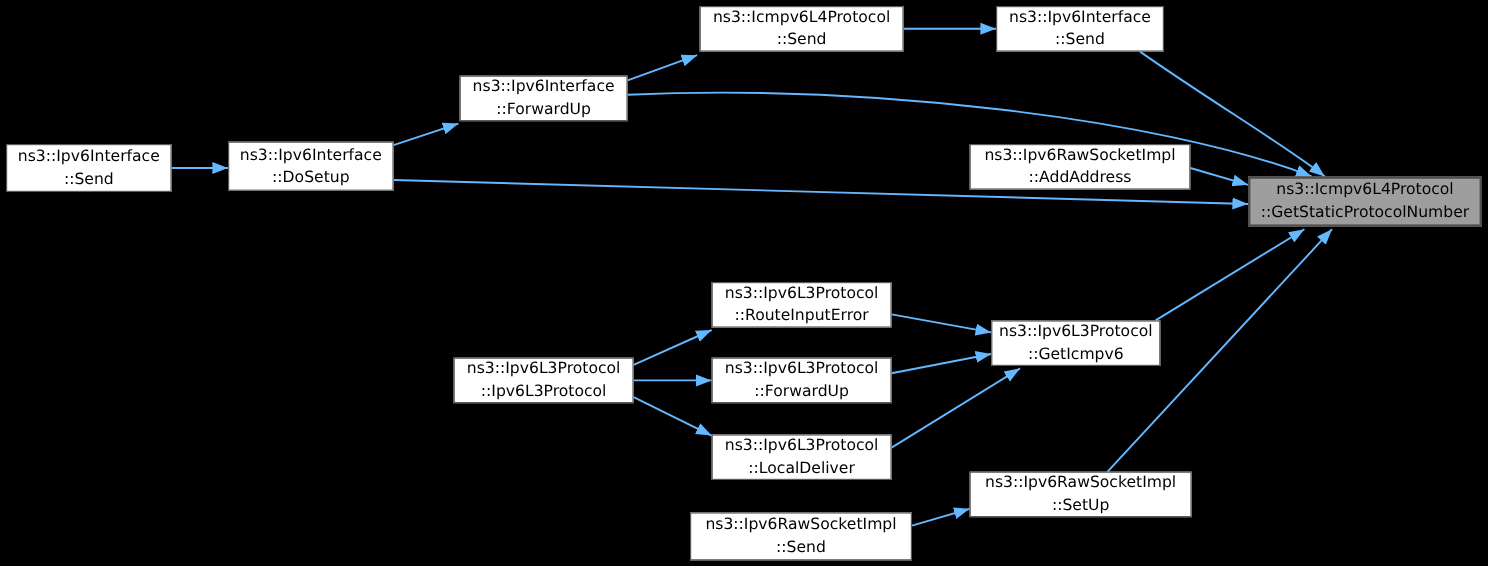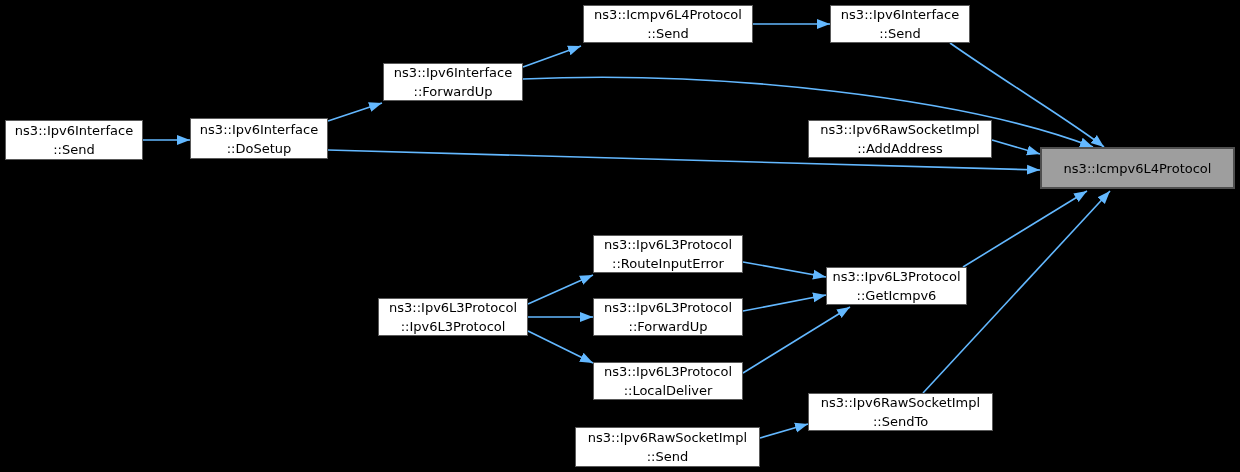--- a/index.html
+++ b/index.html
@@ -117,20 +117,21 @@
     <span>::Send</span>
   </div>
 
   <div class="node" id="n-forwardup">
     <span>ns3::Ipv6RawSocketImpl</span>
     <span>::AddAddress</span>
   </div>
 
   <div class="node highlight" id="n-getstatic">
     <span>ns3::Icmpv6L4Protocol</span>
+    <span>::GetStaticProtocolNumber</span>
   </div>
 
   <div class="node" id="n-routeinput">
     <span>ns3::Ipv6L3Protocol</span>
     <span>::RouteInputError</span>
   </div>
 
   <div class="node" id="n-ctor">
     <span>ns3::Ipv6L3Protocol</span>
     <span>::Ipv6L3Protocol</span>
@@ -146,21 +147,21 @@
     <span>::GetIcmpv6</span>
   </div>
 
   <div class="node" id="n-localdeliver">
     <span>ns3::Ipv6L3Protocol</span>
     <span>::LocalDeliver</span>
   </div>
 
   <div class="node" id="n-sendto">
     <span>ns3::Ipv6RawSocketImpl</span>
-    <span>::SendTo</span>
+    <span>::SetUp</span>
   </div>
 
   <div class="node" id="n-send-raw">
     <span>ns3::Ipv6RawSocketImpl</span>
     <span>::Send</span>
   </div>
 
 </div>
 
 </body></html>

